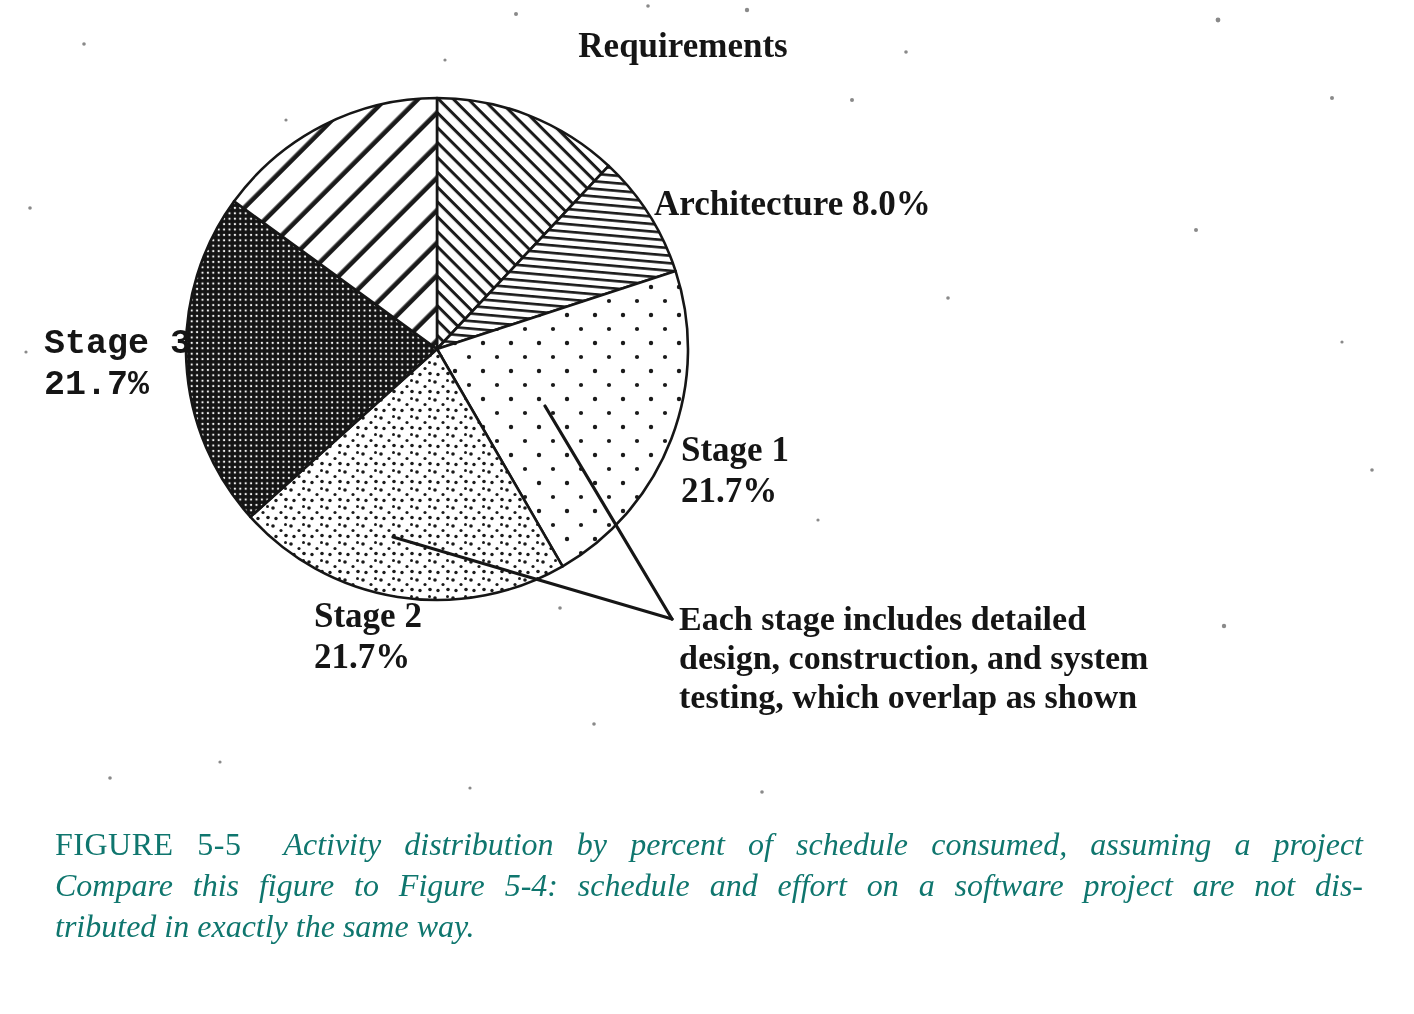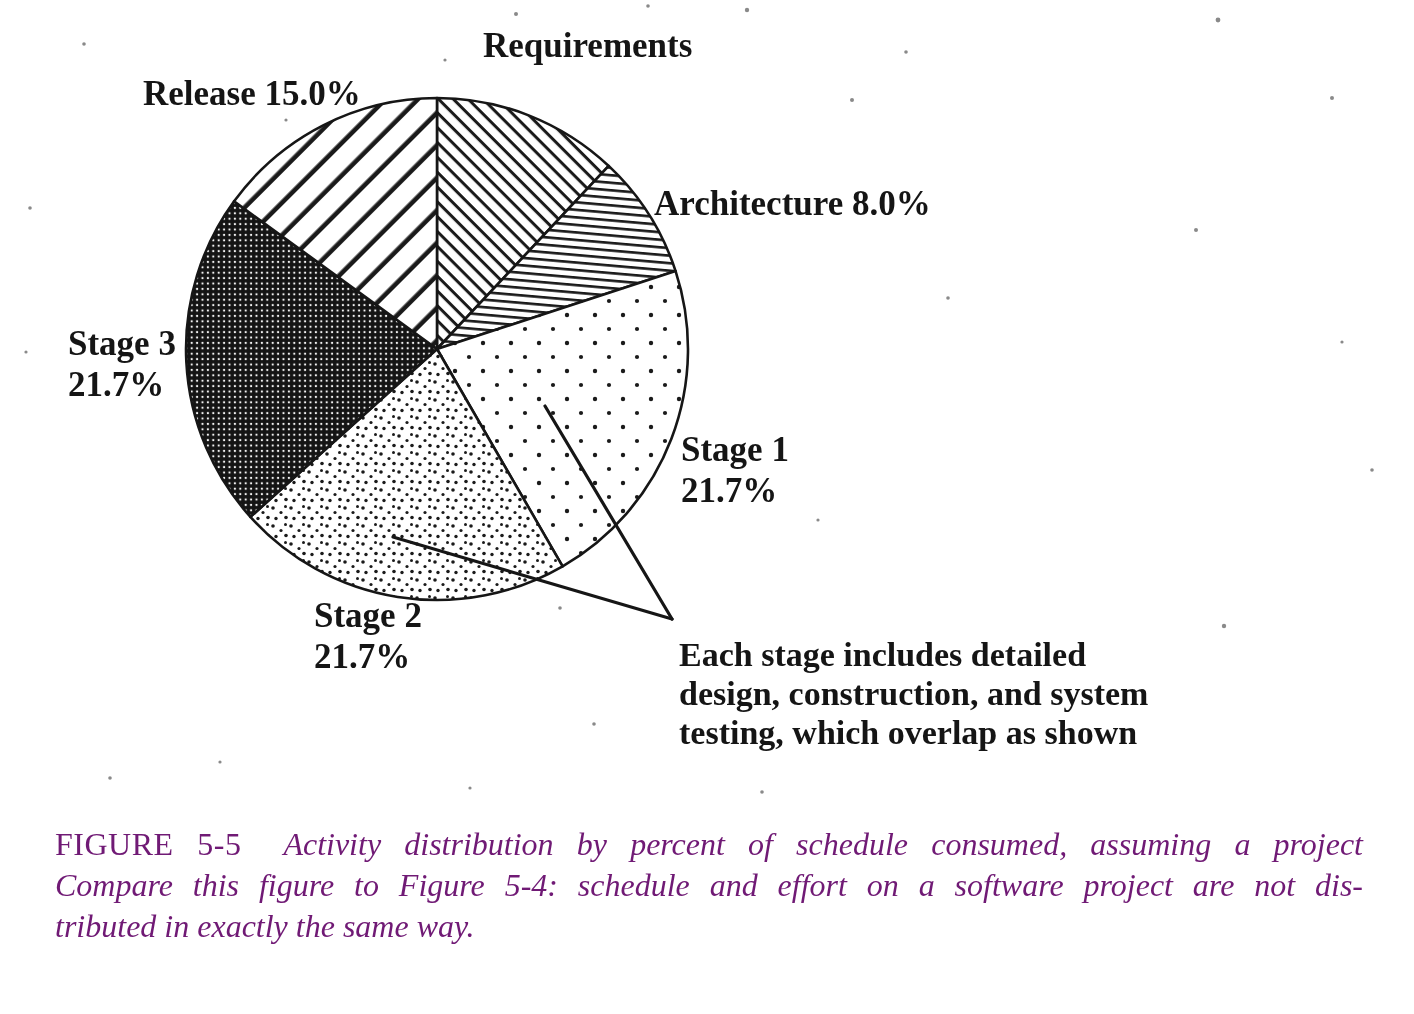--- a/index.html
+++ b/index.html
@@ -14,39 +14,38 @@
   
   .lbl {
     position: absolute;
     font-weight: 700;
     font-size: 35px;
     line-height: 1.16;
     color: #151515;
     letter-spacing: 0px;
     white-space: nowrap;
   }
-  .lbl.center { text-align: left; white-space: normal; }
+  .lbl.center { text-align: center; white-space: normal; }
 
   .annotation {
     position: absolute;
     left: 679px; top: 599px; width: 580px;
     font-weight: 700;
     font-size: 34px;
     line-height: 39px;
     color: #151515;
-    margin-top: 36px;
   }
 
   
   .caption {
     position: absolute;
     left: 55px; top: 824px; width: 1308px;
     font-size: 32px;
     line-height: 41px;
-    color: #701a75;
+    color: #0f766e;
   }
   .cap-line { text-align: justify; text-align-last: justify; }
   .cap-line.last { text-align: center; text-align-last: left; }
   .cap-ital { font-style: italic; }
   .cap-figlabel {
     font-style: normal;
     font-weight: 500;
     letter-spacing: 0.5px;
     margin-right: 42px;
   }
@@ -134,25 +133,24 @@
         <circle cx="110" cy="778" r="1.8"></circle>
       <circle cx="220" cy="762" r="1.6"></circle>
         <circle cx="648" cy="6" r="1.8"></circle>
     </g>
   </svg>
 
   <div class="lbl center" style="left:483px; top:26px; width:400px;">
     <div>Requirements</div>
   </div>
 
-  <div class="lbl" style="left:143px; top:74px;">Release 15.0%</div>
 
   <div class="lbl" style="left:654px; top:184px;">Architecture 8.0%</div>
 
-  <div class="lbl" style="left:68px; top:324px;">
+  <div class="lbl" style="left:44px; top:324px;font-family:Liberation Mono, monospace;">
     <div>Stage 3</div>
     <div>21.7%</div>
   </div>
 
   <div class="lbl" style="left:681px; top:430px;font-family:Liberation Serif, serif;">
     <div>Stage 1</div>
     <div>21.7%</div>
   </div>
 
   <div class="lbl" style="left:314px; top:596px;">

